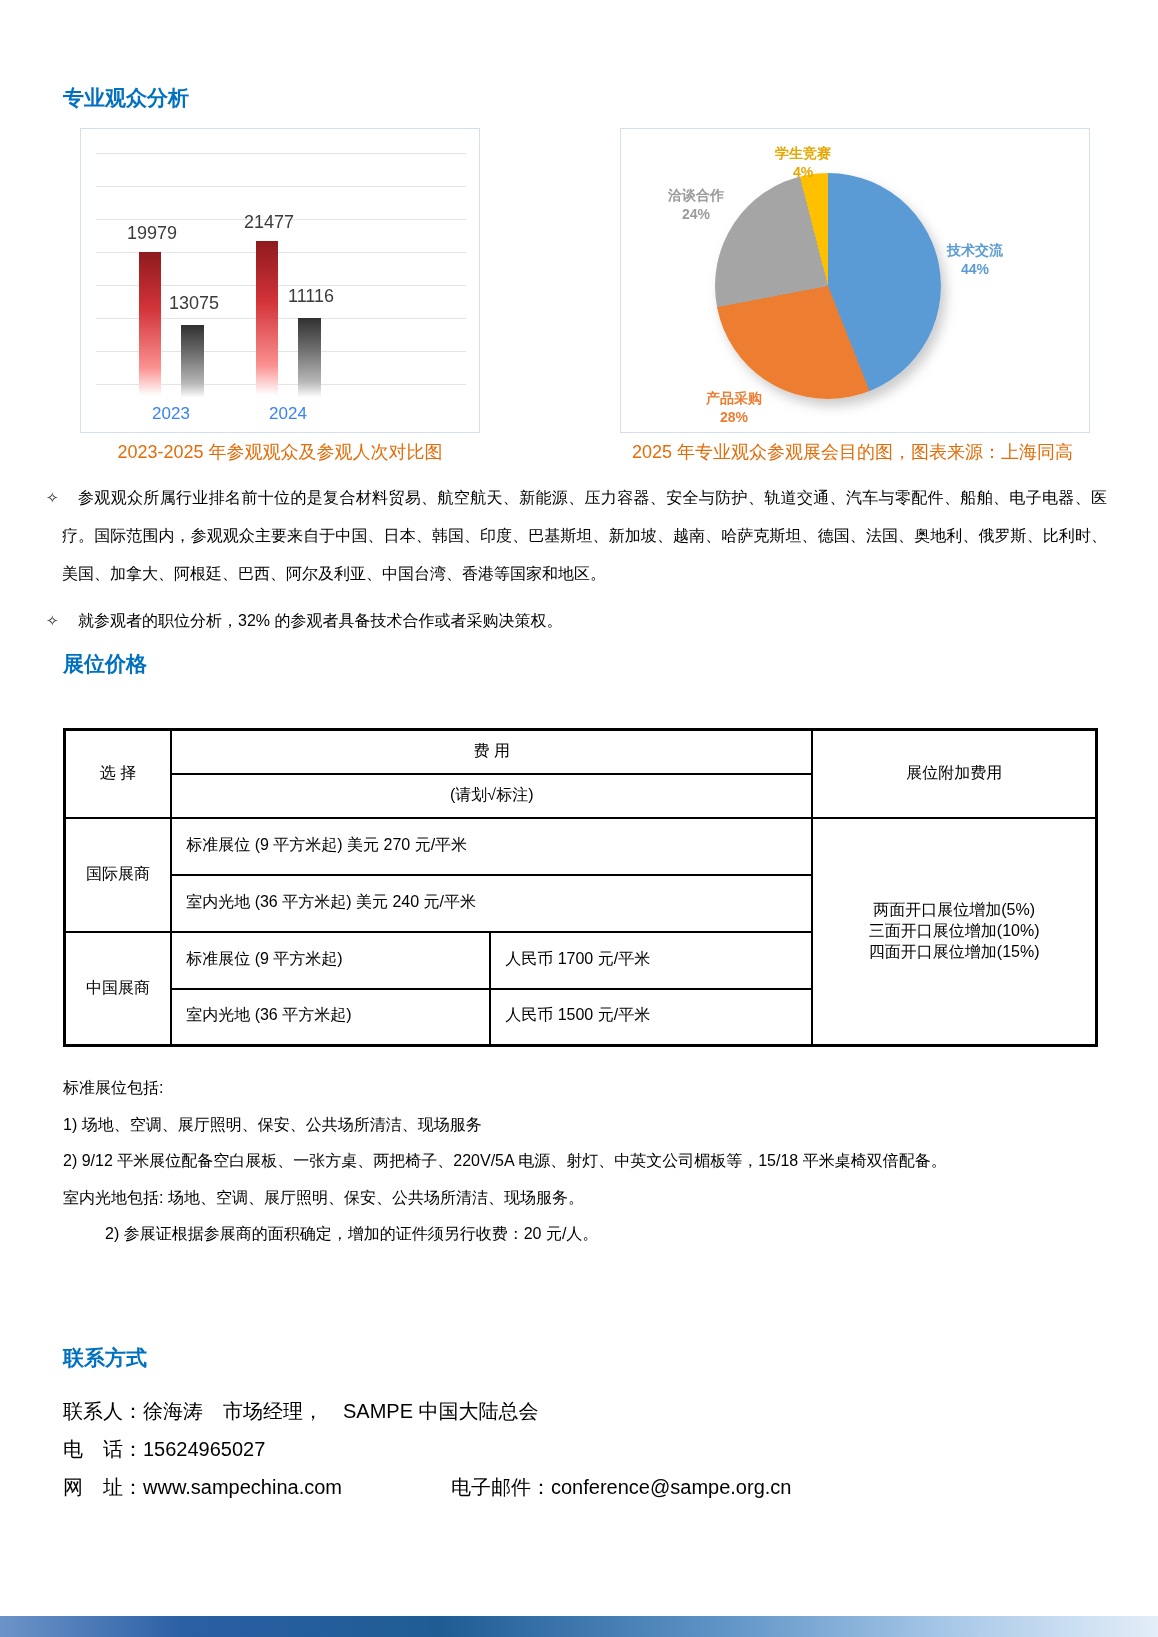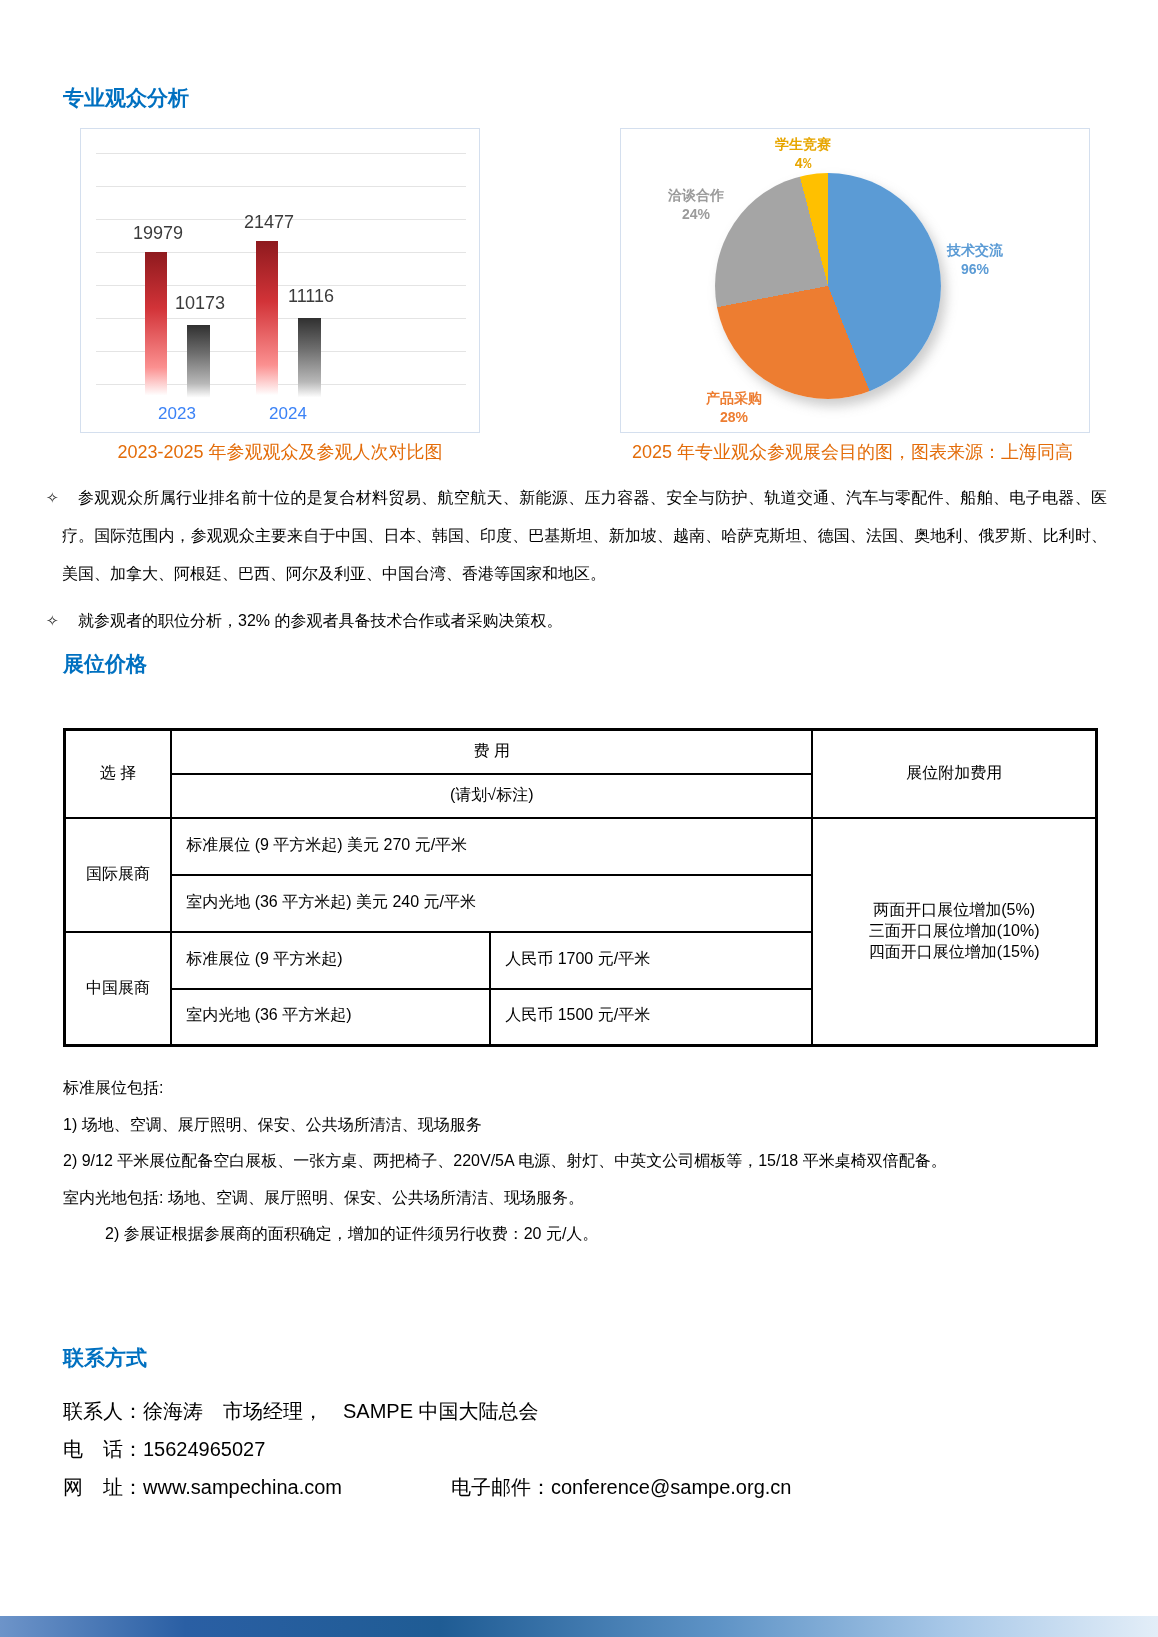--- a/index.html
+++ b/index.html
@@ -24,21 +24,21 @@
   .bar-value{position:absolute;width:82px;text-align:center;font-size:18px;color:#3b3b3b;white-space:nowrap;}
   .bar-cat{position:absolute;top:253px;width:120px;text-align:center;font-size:17px;color:#3b82f6;}
   .pie-circle{
     position:absolute;left:94px;top:44px;width:226px;height:226px;border-radius:50%;
     box-shadow:5px 7px 12px rgba(110,110,110,0.35);
   }
   .pie-label{position:absolute;width:120px;text-align:center;font-size:14px;font-weight:bold;line-height:19px;}
   .pl-tech{left:294px;top:112px;}
   .pl-product{left:53px;top:260px;}
   .pl-nego{left:15px;top:57px;}
-  .pl-student{left:122px;top:7px;font-family:Liberation Mono, monospace;}
+  .pl-student{left:122px;top:15px;}
   .caption{position:absolute;top:440px;text-align:center;font-size:18px;font-weight:400;color:#E36C09;}
   .caption-bar{left:80px;width:400px;}
   .caption-pie{left:600px;width:505px;}
   
   .bullets{position:absolute;left:62px;top:479px;width:1045px;font-size:16px;}
   .bullet-item{position:relative;line-height:38px;text-align:justify;text-indent:16px;}
   .bullet-item + .bullet-item{margin-top:9px;text-align:left;}
   .bullet-marker{position:absolute;left:-16px;top:0;text-indent:0;font-size:15px;color:#333;}
   
   .price-table{
@@ -77,42 +77,42 @@
   <div class="chart-box bar-box">
     <div class="bar-plot" id="bar-plot">
         <div class="gridline" style="top: 2px;"></div>
         <div class="gridline" style="top: 35px;"></div>
         <div class="gridline" style="top: 68px;"></div>
         <div class="gridline" style="top: 101px;"></div>
         <div class="gridline" style="top: 134px;"></div>
         <div class="gridline" style="top: 167px;"></div>
         <div class="gridline" style="top: 200px;"></div>
         <div class="gridline" style="top: 233px;"></div>
-        <div class="bar-group" style="left: 21px;">
+        <div class="bar-group" style="left: 15px;">
           <div class="bar" style="left: 28px; width: 22px; height: 148px; background: linear-gradient(rgb(142, 26, 30) 0%, rgb(210, 51, 56) 38%, rgb(251, 144, 144) 78%, rgb(255, 255, 255) 97%);"></div>
           <div class="bar-value" style="left: 0px; bottom: 156px;">19979</div>
           <div class="bar" style="left: 70px; width: 23px; height: 75px; background: linear-gradient(rgb(48, 48, 48) 0%, rgb(110, 110, 110) 38%, rgb(184, 184, 184) 78%, rgb(255, 255, 255) 97%);"></div>
-          <div class="bar-value" style="left: 42px; bottom: 86px;">10173</div>
+          <div class="bar-value" style="left: 42px; bottom: 86px;">13075</div>
           <div class="bar-cat">2023</div>
         </div>
         <div class="bar-group" style="left: 132px;">
           <div class="bar" style="left: 28px; width: 22px; height: 159px; background: linear-gradient(rgb(142, 26, 30) 0%, rgb(210, 51, 56) 38%, rgb(251, 144, 144) 78%, rgb(255, 255, 255) 97%);"></div>
           <div class="bar-value" style="left: 0px; bottom: 167px;">21477</div>
           <div class="bar" style="left: 70px; width: 23px; height: 82px; background: linear-gradient(rgb(48, 48, 48) 0%, rgb(110, 110, 110) 38%, rgb(184, 184, 184) 78%, rgb(255, 255, 255) 97%);"></div>
           <div class="bar-value" style="left: 42px; bottom: 93px;">11116</div>
           <div class="bar-cat">2024</div>
         </div>
       </div>
   </div>
 
   <div class="chart-box pie-box">
     <div class="pie-circle" id="pie-circle" style="background: conic-gradient(rgb(91, 155, 213) 0deg, rgb(91, 155, 213) 158.4deg, rgb(237, 125, 49) 158.4deg, rgb(237, 125, 49) 259.2deg, rgb(165, 165, 165) 259.2deg, rgb(165, 165, 165) 345.6deg, rgb(255, 192, 0) 345.6deg, rgb(255, 192, 0) 360deg);"></div>
     <div class="pie-label pl-tech" style="color: rgb(91, 155, 213);">
       <div>技术交流</div>
-      <div>96%</div>
+      <div>44%</div>
     </div>
     <div class="pie-label pl-product" style="color: rgb(237, 125, 49);">
       <div>产品采购</div>
       <div>28%</div>
     </div>
     <div class="pie-label pl-nego" style="color: rgb(155, 155, 155);">
       <div>洽谈合作</div>
       <div>24%</div>
     </div>
     <div class="pie-label pl-student" style="color: rgb(231, 166, 0);">

